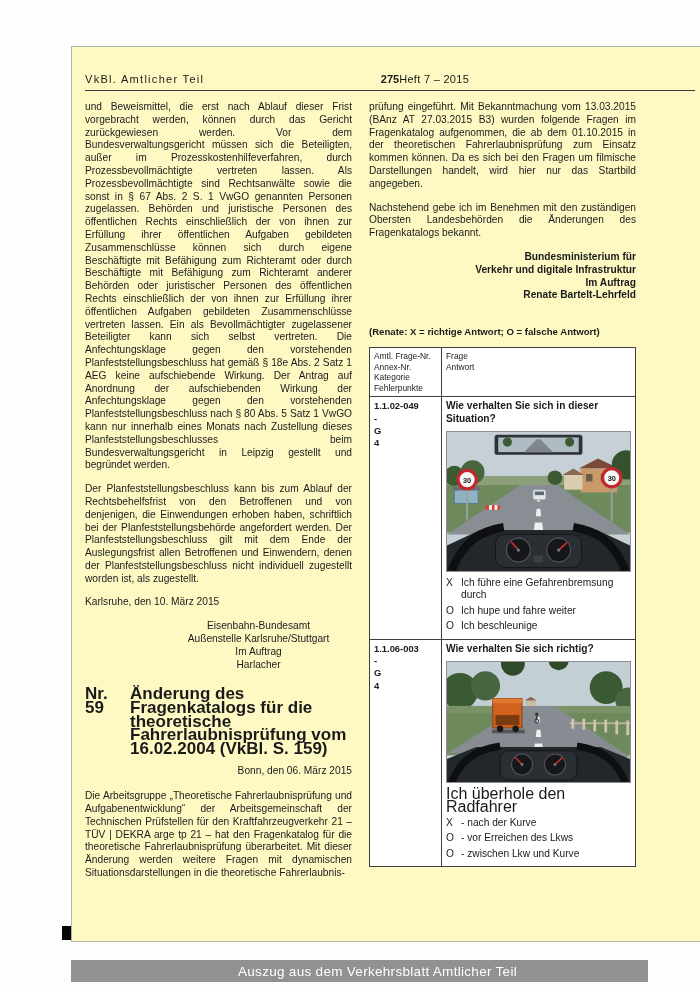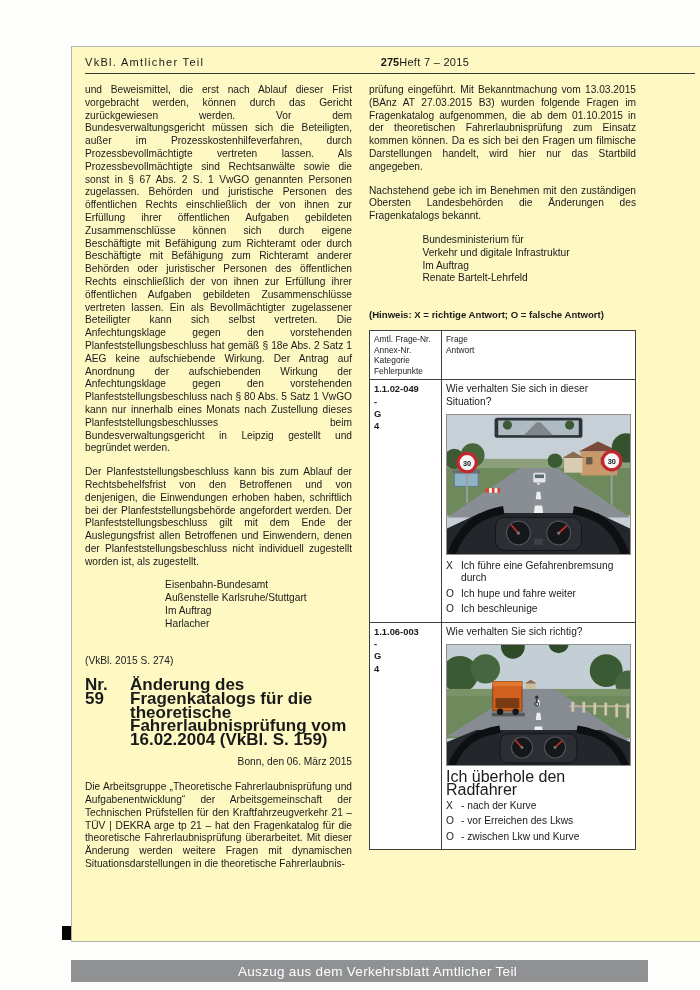--- a/index.html
+++ b/index.html
@@ -3,42 +3,42 @@
 <meta charset="utf-8">
 <style>
   * { margin:0; padding:0; box-sizing:border-box; }
   html,body { width:700px; height:990px; background:#fbfbfa; }
   body { font-family:"Liberation Sans", sans-serif; color:#1a1a1a; position:relative; }
   .sheet { position:absolute; inset:0; background:#fdfdfc; }
   .reg-mark { position:absolute; left:62px; top:926px; width:10px; height:14px; background:#050505; }
   .frame { position:absolute; left:71px; top:46px; width:638px; height:896px; border:1px solid #b3b3b0; background:#fef9c3; overflow:hidden; }
   .page-header { display:grid; grid-template-columns:1fr auto 1fr; align-items:baseline; padding:9px 13px 5px; font-size:11px; }
   .ph-left { letter-spacing:1.3px; }
-  .ph-center { font-weight:bold; }
+  .ph-center { font-weight:bold;margin-top:17px; }
   .ph-right { letter-spacing:0.3px; }
   .header-rule { border-bottom:1.2px solid #3a3a3a; margin:0 13px; }
   .columns { display:flex; gap:17px; padding:10px 13px 0; }
   .col { width:267px; font-size:10.2px; line-height:12.8px; text-align:justify; }
   .col p { margin:0 0 11px; }
   .dateline { text-align:left; margin-bottom:12px; }
-  .sig-block { width:70%; margin:0 0 24px auto; text-align:left; line-height:12.8px; }
-  .ministry-block { width:80%; margin:0 0 24px auto; text-align:left; line-height:12.8px; }
+  .sig-block { width:70%; margin:0 0 16px auto; text-align:center; line-height:12.8px; }
+  .ministry-block { width:80%; margin:0 0 24px auto; text-align:right; line-height:12.8px;font-weight:bold; }
   .ref { text-align:left; margin:0 0 38px; }
   .article-head { display:flex; gap:9px; font-weight:bold; font-size:17px; line-height:13.6px; margin-bottom:10px; text-align:left; }
   .art-no { flex:0 0 36px; }
   .art-title { flex:1; }
   .right-lines { text-align:right; margin-bottom:12px; line-height:12.8px; }
   .intro { text-align:left; }
   .hint { font-weight:bold; font-size:9.6px; white-space:nowrap; margin-bottom:8px; text-align:left; }
   .qtable { border-collapse:collapse; width:100%; table-layout:fixed;padding-left:44px; }
   .qtable td { border:1px solid #3f3f3f; vertical-align:top; padding:3px 4px; background:#fff; }
   .qtable .c1 { width:72px; }
   .hdr-cell div { font-size:8.4px; line-height:10.6px; text-align:left; }
   .id-cell div { font-weight:bold; font-size:9.4px; line-height:12.2px; text-align:left; }
-  .question { font-weight:normal; font-size:10.2px; line-height:12.6px; margin-bottom:5px; text-align:left; }
+  .question { font-weight:bold; font-size:10.2px; line-height:12.6px; margin-bottom:5px; text-align:left; }
   .scene { width:100%; height:auto; display:block; border:1px solid #8f8f8f; margin-bottom:5px; background:#c7d0d6; }
   .answer { display:flex; gap:5px; margin-bottom:3px; text-align:left; line-height:12.6px; font-size:10.2px; }
   .answer .mark { flex:0 0 10px; }
   .answer .atext { flex:1; }
   .answer-intro { text-align:left; margin-bottom:3px; line-height:12.6px; font-size:16px; }
   .footer-banner { position:absolute; left:71px; top:960px; width:577px; height:22px; background:#8f9193; color:#fff; font-size:13.5px; display:flex; align-items:center; justify-content:center; letter-spacing:0.3px;padding-left:36px; }
 </style>
 </head>
 <body>
 
@@ -51,48 +51,48 @@
       <span class="ph-center">275</span>
       <span class="ph-right">Heft 7 – 2015</span>
     </div>
     <div class="header-rule"></div>
 
     <div class="columns">
 
       <div class="col">
         <p>und Beweismittel, die erst nach Ablauf dieser Frist vorgebracht werden, können durch das Gericht zurückgewiesen werden. Vor dem Bundesverwaltungsgericht müssen sich die Beteiligten, außer im Prozesskostenhilfeverfahren, durch Prozessbevollmächtigte vertreten lassen. Als Prozessbevollmächtigte sind Rechtsanwälte sowie die sonst in § 67 Abs. 2 S. 1 VwGO genannten Personen zugelassen. Behörden und juristische Personen des öffentlichen Rechts einschließlich der von ihnen zur Erfüllung ihrer öffentlichen Aufgaben gebildeten Zusammenschlüsse können sich durch eigene Beschäftigte mit Befähigung zum Richteramt oder durch Beschäftigte mit Befähigung zum Richteramt anderer Behörden oder juristischer Personen des öffentlichen Rechts einschließlich der von ihnen zur Erfüllung ihrer öffentlichen Aufgaben gebildeten Zusammenschlüsse vertreten lassen. Ein als Bevollmächtigter zugelassener Beteiligter kann sich selbst vertreten. Die Anfechtungsklage gegen den vorstehenden Planfeststellungsbeschluss hat gemäß § 18e Abs. 2 Satz 1 AEG keine aufschiebende Wirkung. Der Antrag auf Anordnung der aufschiebenden Wirkung der Anfechtungsklage gegen den vorstehenden Planfeststellungsbeschluss nach § 80 Abs. 5 Satz 1 VwGO kann nur innerhalb eines Monats nach Zustellung dieses Planfeststellungsbeschlusses beim Bundesverwaltungsgericht in Leipzig gestellt und begründet werden.</p>
         <p>Der Planfeststellungsbeschluss kann bis zum Ablauf der Rechtsbehelfsfrist von den Betroffenen und von denjenigen, die Einwendungen erhoben haben, schriftlich bei der Planfeststellungsbehörde angefordert werden. Der Planfeststellungsbeschluss gilt mit dem Ende der Auslegungsfrist allen Betroffenen und Einwendern, denen der Planfeststellungsbeschluss nicht individuell zugestellt worden ist, als zugestellt.</p>
+        <p class="dateline">Karlsruhe, den 10. März 2015</p>
         <div class="sig-block">
           <div>Eisenbahn-Bundesamt</div>
           <div>Außenstelle Karlsruhe/Stuttgart</div>
           <div>Im Auftrag</div>
           <div>Harlacher</div>
         </div>
-        <p class="ref">(VkBl. 2015 S. 274)</p>
 
         <div class="article-head">
           <span class="art-no">Nr. 59</span>
           <span class="art-title">Änderung des Fragenkatalogs für die theoretische Fahrerlaubnisprüfung vom 16.02.2004 (VkBl. S. 159)</span>
         </div>
         <div class="right-lines">
           <div>Bonn, den 06. März 2015</div>
         </div>
         <p>Die Arbeitsgruppe „Theoretische Fahrerlaubnisprüfung und Aufgabenentwicklung“ der Arbeitsgemeinschaft der Technischen Prüfstellen für den Kraftfahrzeugverkehr 21 – TÜV | DEKRA arge tp 21 – hat den Fragenkatalog für die theoretische Fahrerlaubnisprüfung überarbeitet. Mit dieser Änderung werden weitere Fragen mit dynamischen Situationsdarstellungen in die theoretische Fahrerlaubnis-</p>
       </div>
 
       <div class="col">
         <p>prüfung eingeführt. Mit Bekanntmachung vom 13.03.2015 (BAnz AT 27.03.2015 B3) wurden folgende Fragen im Fragenkatalog aufgenommen, die ab dem 01.10.2015 in der theoretischen Fahrerlaubnisprüfung zum Einsatz kommen können. Da es sich bei den Fragen um filmische Darstellungen handelt, wird hier nur das Startbild angegeben.</p>
         <p>Nachstehend gebe ich im Benehmen mit den zuständigen Obersten Landesbehörden die Änderungen des Fragenkatalogs bekannt.</p>
         <div class="ministry-block">
           <div>Bundesministerium für</div>
           <div>Verkehr und digitale Infrastruktur</div>
           <div>Im Auftrag</div>
           <div>Renate Bartelt-Lehrfeld</div>
         </div>
-        <div class="hint">(Hinweis: X = richtige Antwort; O = falsche Antwort)</div>
+        <div class="hint">(Renate: X = richtige Antwort; O = falsche Antwort)</div>
 
         <table class="qtable">
           <tbody>
               <tr>
             <td class="c1 hdr-cell">
               <div>Amtl. Frage-Nr.</div>
               <div>Annex-Nr.</div>
               <div>Kategorie</div>
               <div>Fehlerpunkte</div>
             </td>

